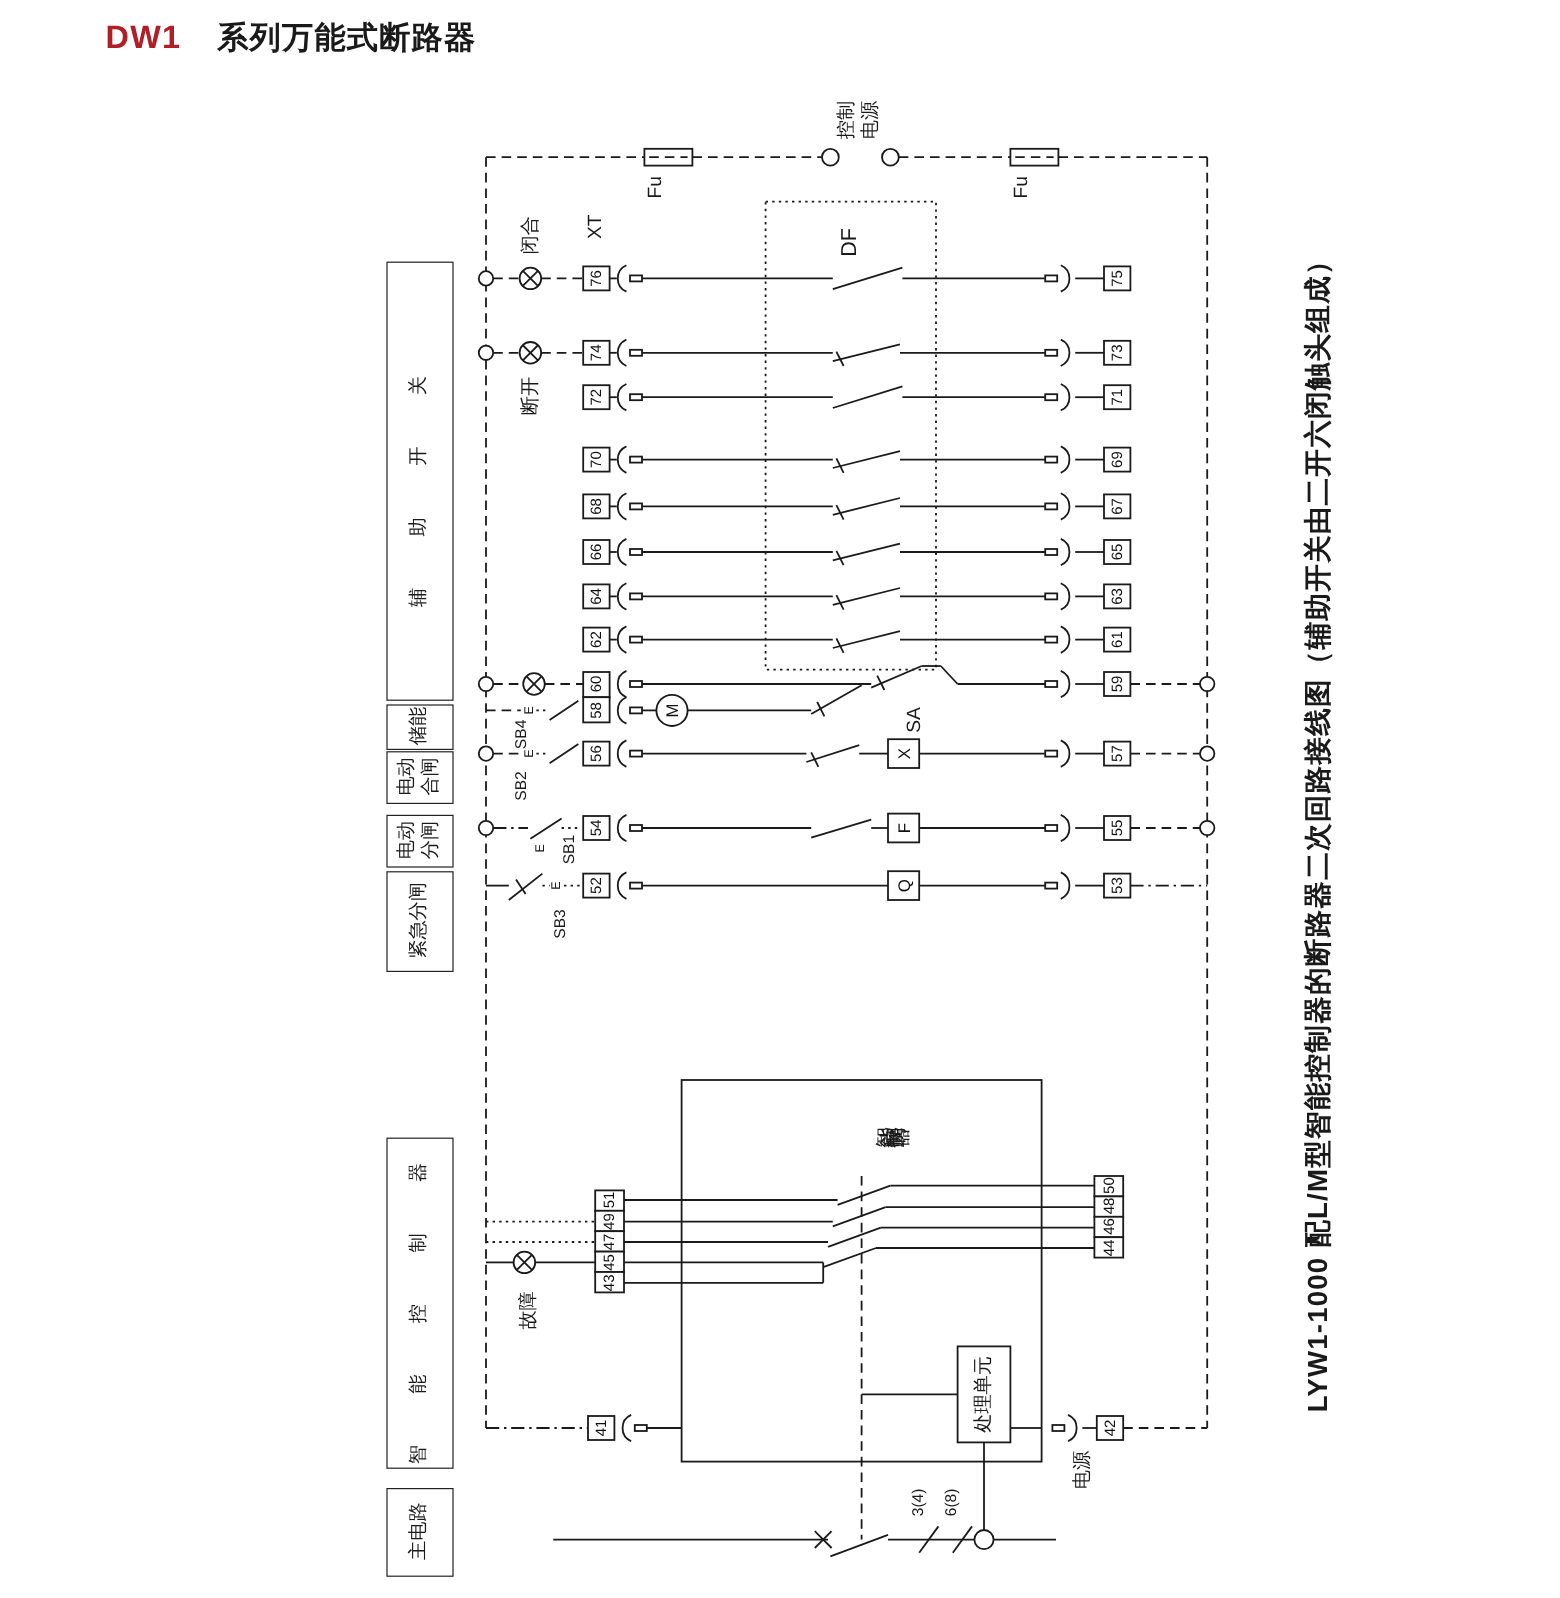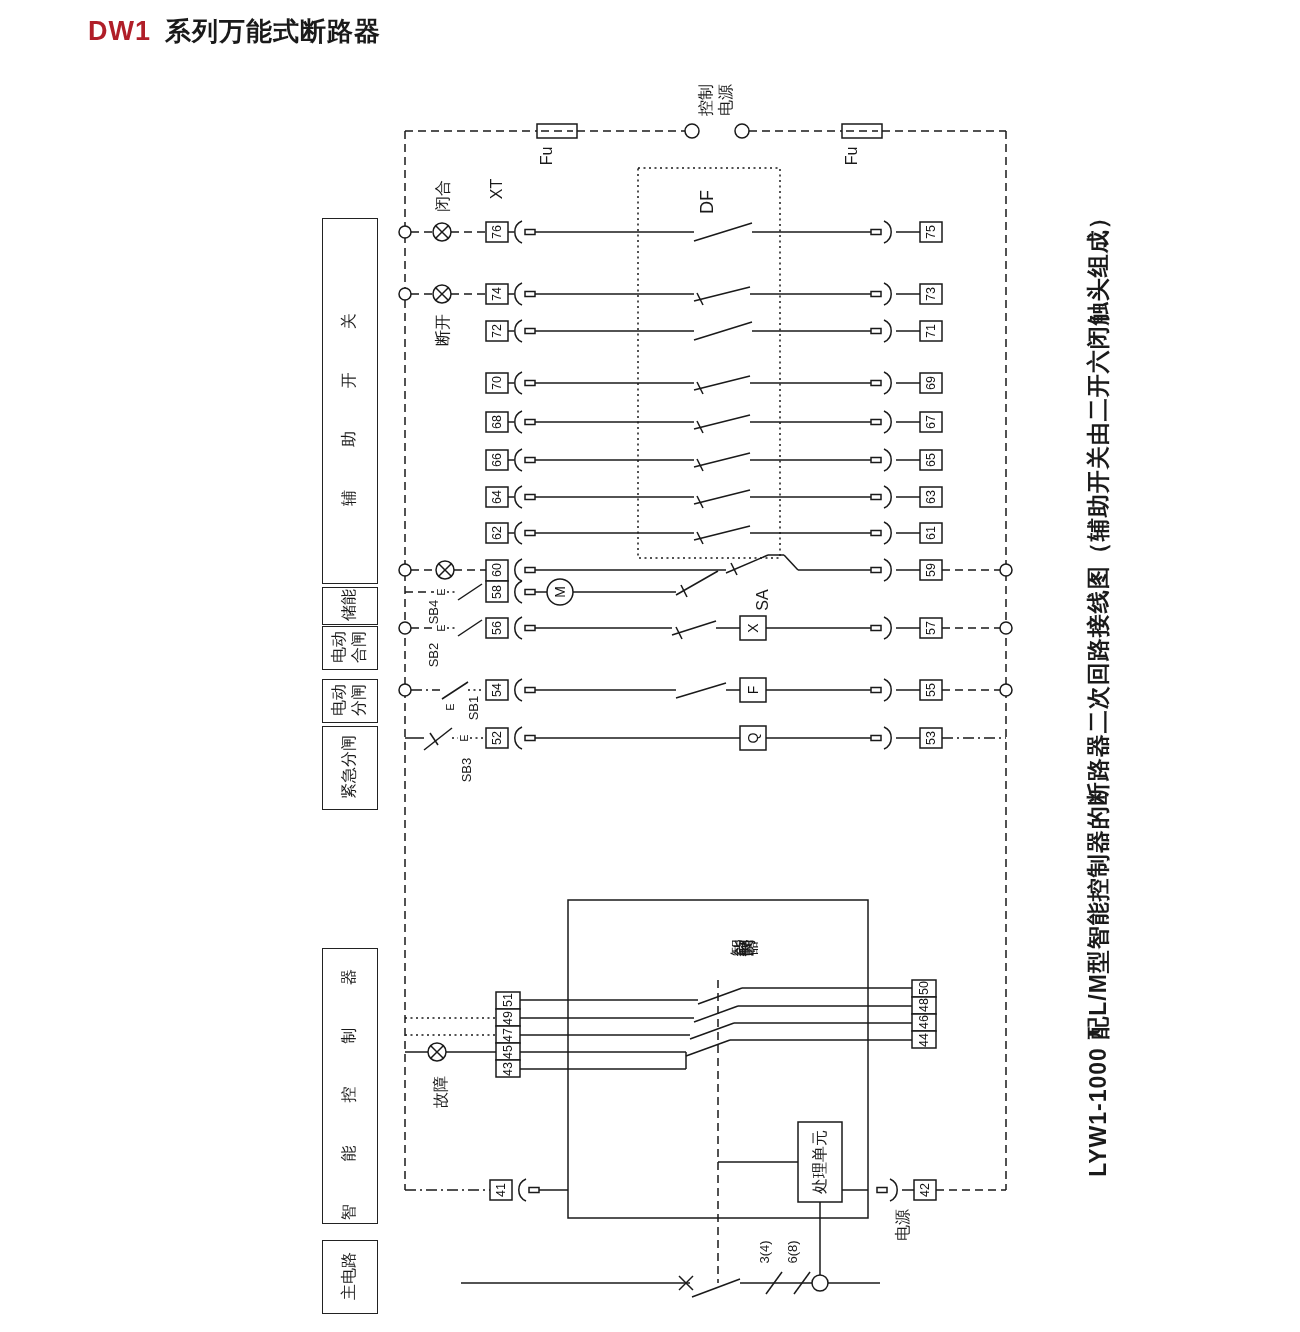--- a/index.html
+++ b/index.html
@@ -1,20 +1,20 @@
 <!DOCTYPE html>
 <html><head>
 <meta charset="utf-8">
 <style>
   html,body{margin:0;padding:0;background:#ffffff;}
   .page{position:relative;width:1300px;height:1332px;background:#fff;overflow:hidden;
         font-family:"Liberation Sans","DejaVu Sans",sans-serif;color:#1a1a1a;}
   
   .hdr{position:absolute;left:88px;top:14px;font-weight:bold;font-size:26px;letter-spacing:1px;}
-  .hdr .model{color:#b01e28;margin-right:14px;font-size:27px;}
+  .hdr .model{color:#b01e28;margin-right:30px;font-size:27px;}
   
   .rot{position:absolute;display:flex;align-items:center;justify-content:center;
        transform:rotate(-90deg);white-space:pre;font-size:16px;line-height:20px;}
   .rot2{position:absolute;display:flex;flex-direction:column;align-items:center;justify-content:center;
        transform:rotate(-90deg);white-space:pre;font-size:16px;line-height:20px;}
   .vrot{position:absolute;writing-mode:vertical-rl;text-orientation:upright;
        transform:rotate(-90deg);font-size:17px;letter-spacing:3px;display:flex;align-items:center;justify-content:center;}
   .cap{font-weight:bold;font-size:23px;letter-spacing:1px;}
   .sp{letter-spacing:1.2em;}
   .sb{font-size:13px;}

